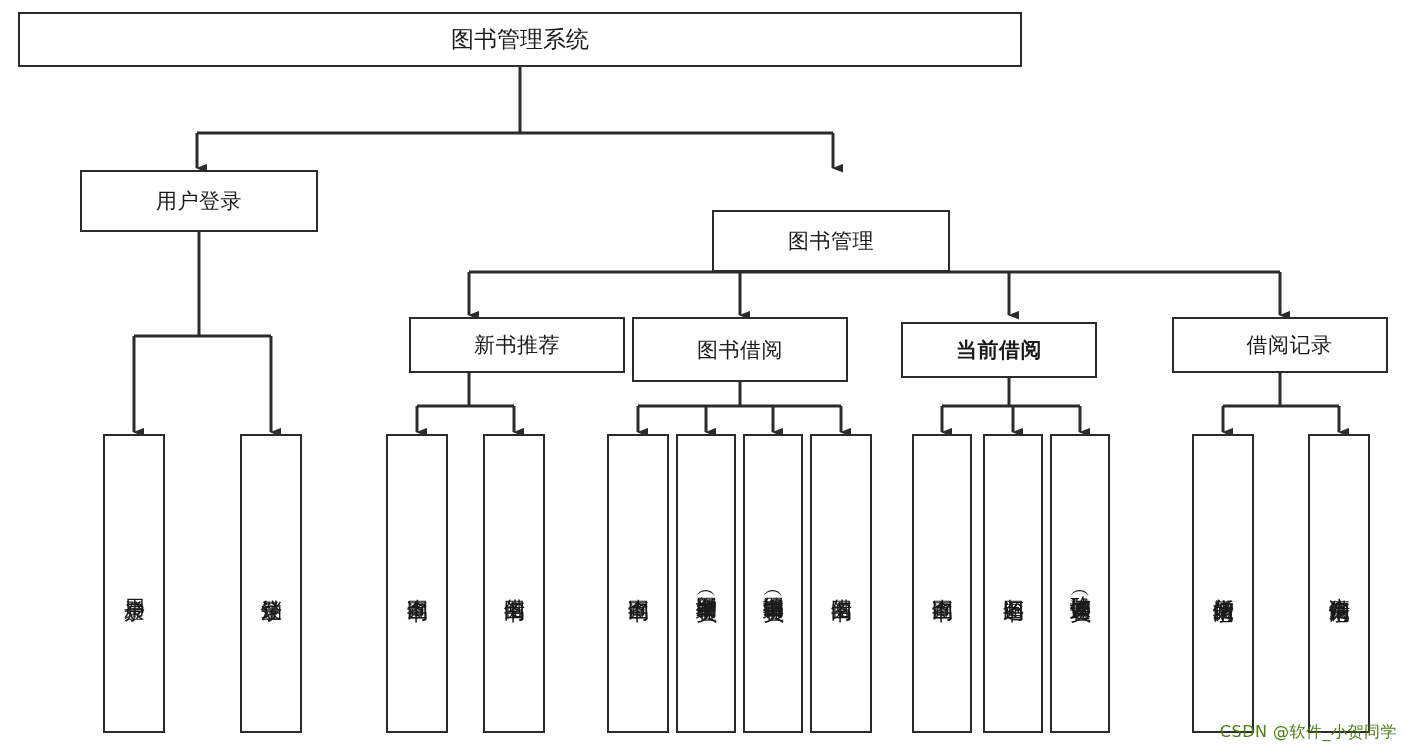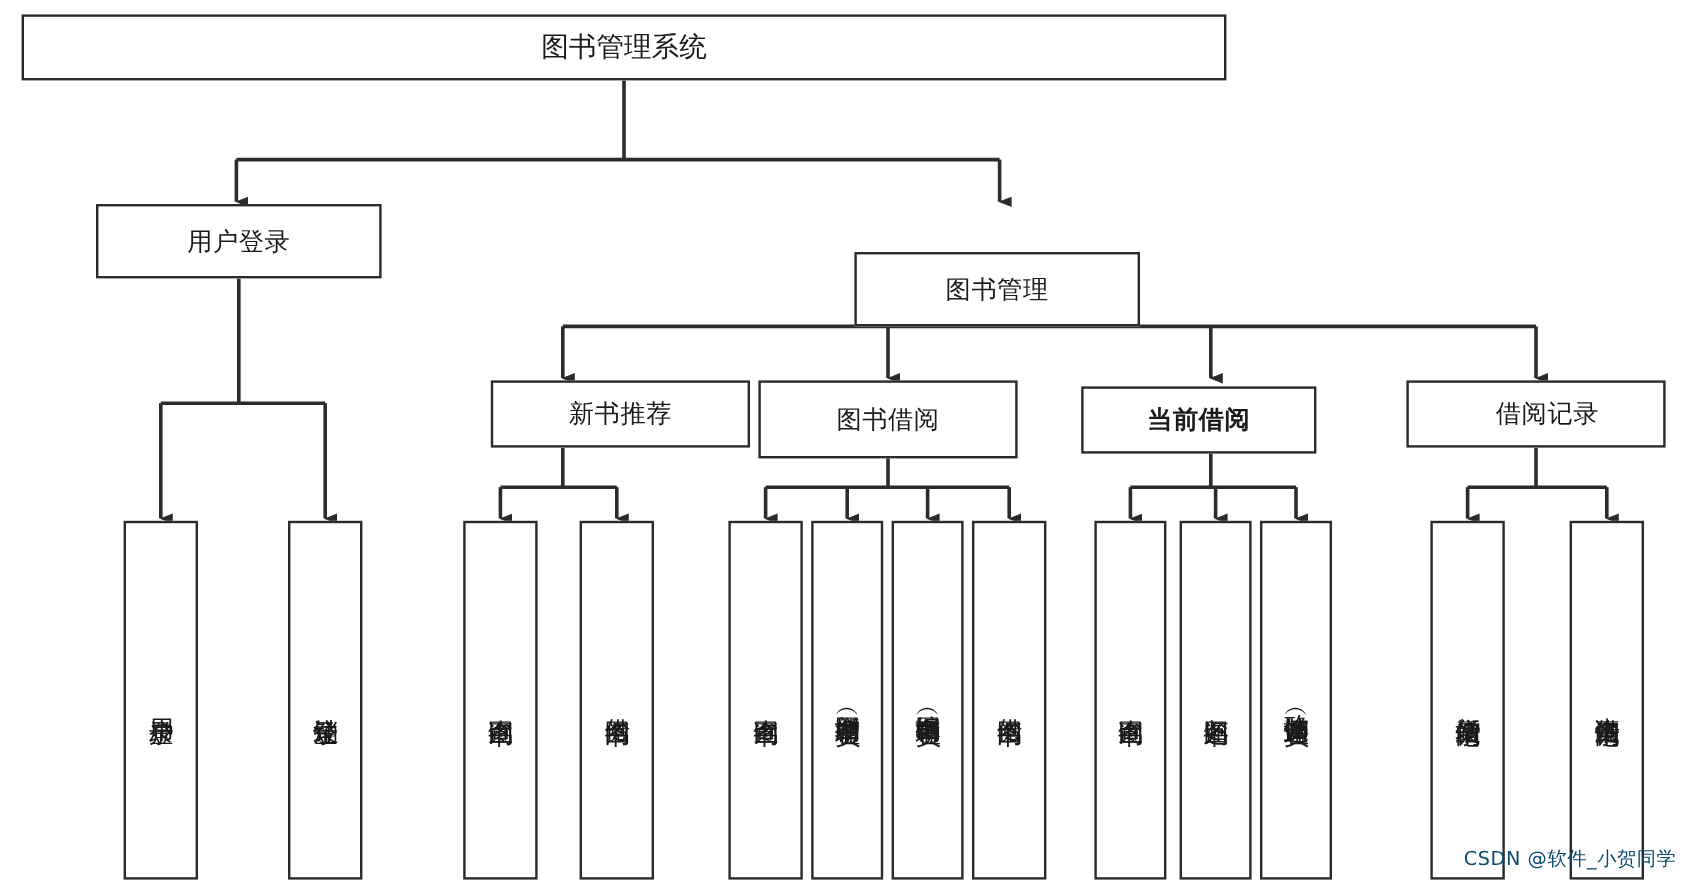--- a/index.html
+++ b/index.html
@@ -56,23 +56,23 @@
     text-align: center;
     white-space: nowrap;
     color: #1a1a1a;
   }
   .htext {
     white-space: nowrap;
   }
   #watermark {
     position: absolute;
     right: 8px;
-    bottom: 20px;
+    bottom: 4px;
     font-size: 16px;
-    color: #0c4a6e;
+    color: #4d7c0f;
     letter-spacing: 0.5px;
     white-space: nowrap;
   }
 </style>
 </head>
 <body>
 
 <div id="canvas">
 
   <svg id="wires" viewBox="0 0 1405 747" width="1405" height="747" xmlns="http://www.w3.org/2000/svg">

